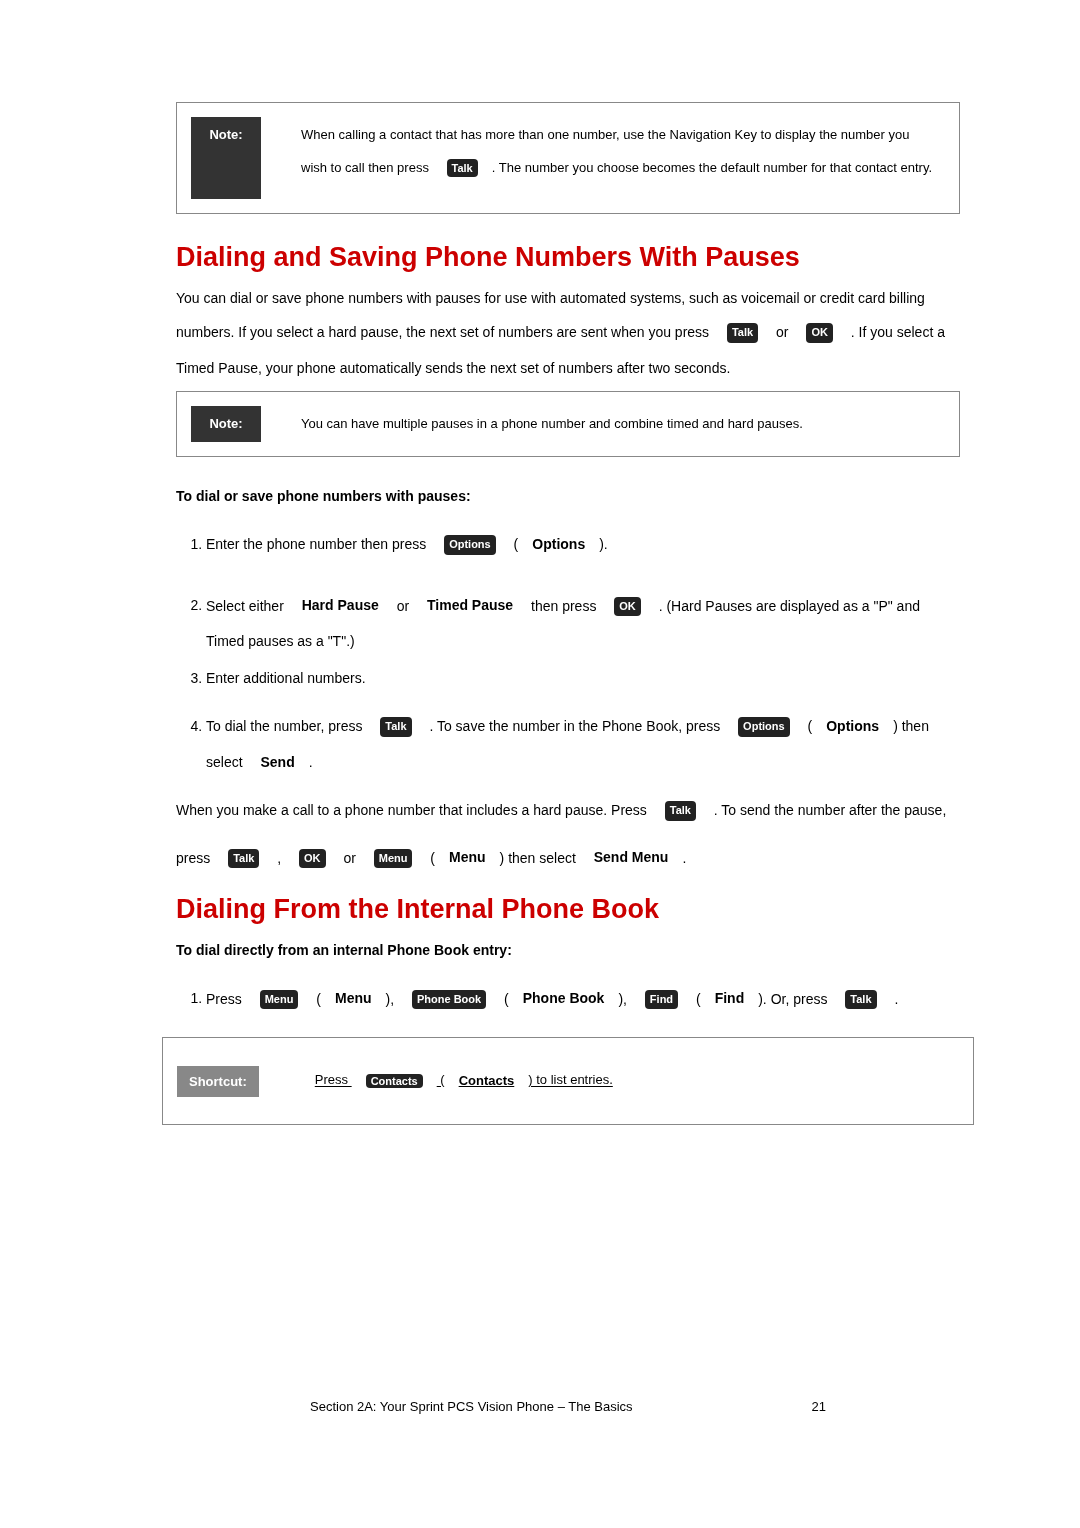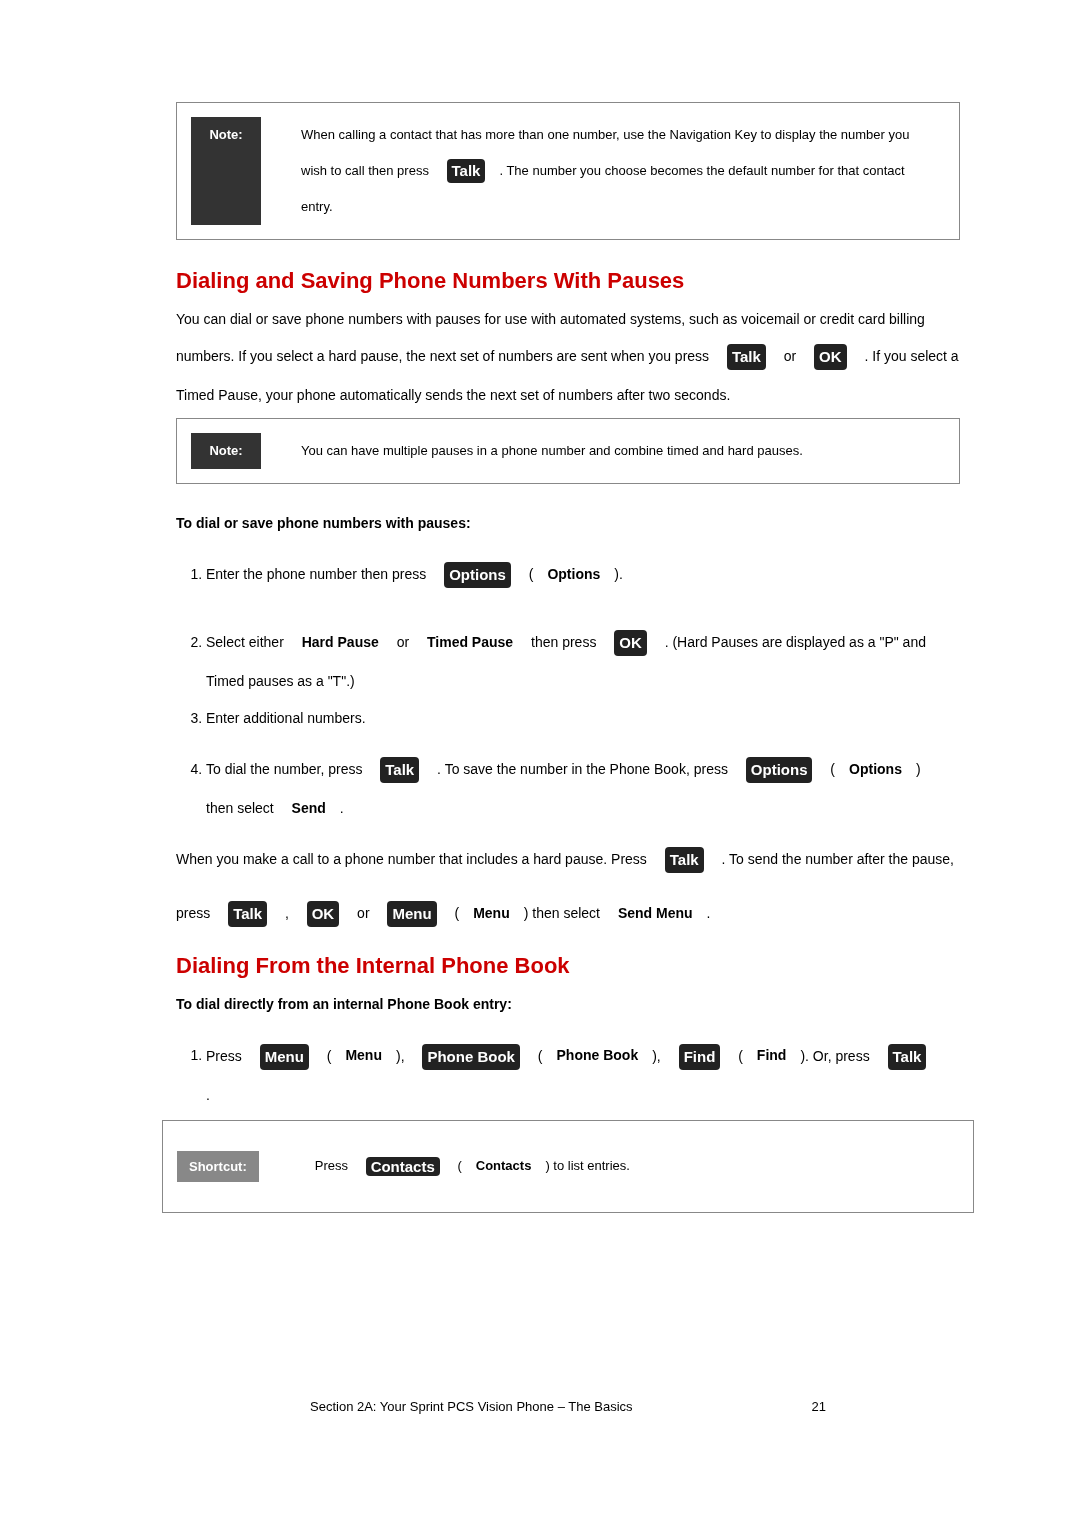--- a/index.html
+++ b/index.html
@@ -50,25 +50,26 @@
       font-size: 13px;
       padding: 8px 12px;
       min-width: 80px;
       display: flex;
       align-items: center;
       justify-content: center;
     }
     .shortcut-content {
       padding: 8px 28px;
       font-size: 13px;
+      text-decoration: underline;
     }
 
     h2.section-title {
       color: #cc0000;
-      font-size: 22px;
+      font-size: 27px;
       font-weight: bold;
       margin-bottom: 14px;
       margin-top: 8px;
     }
 
     p {
       font-size: 14px;
       line-height: 1.6;
       margin-bottom: 12px;
     }
@@ -89,21 +90,21 @@
       line-height: 1.6;
       margin-bottom: 6px;
     }
 
     .btn-pill {
       display: inline-block;
       background: #222;
       color: #fff;
       border-radius: 4px;
       padding: 1px 5px;
-      font-size: 15px;
+      font-size: 11px;
       font-weight: bold;
       white-space: nowrap;
       vertical-align: middle;
     }
 
     .footer {
       position: absolute;
       bottom: 60px;
       left: 120px;
       right: 120px;

